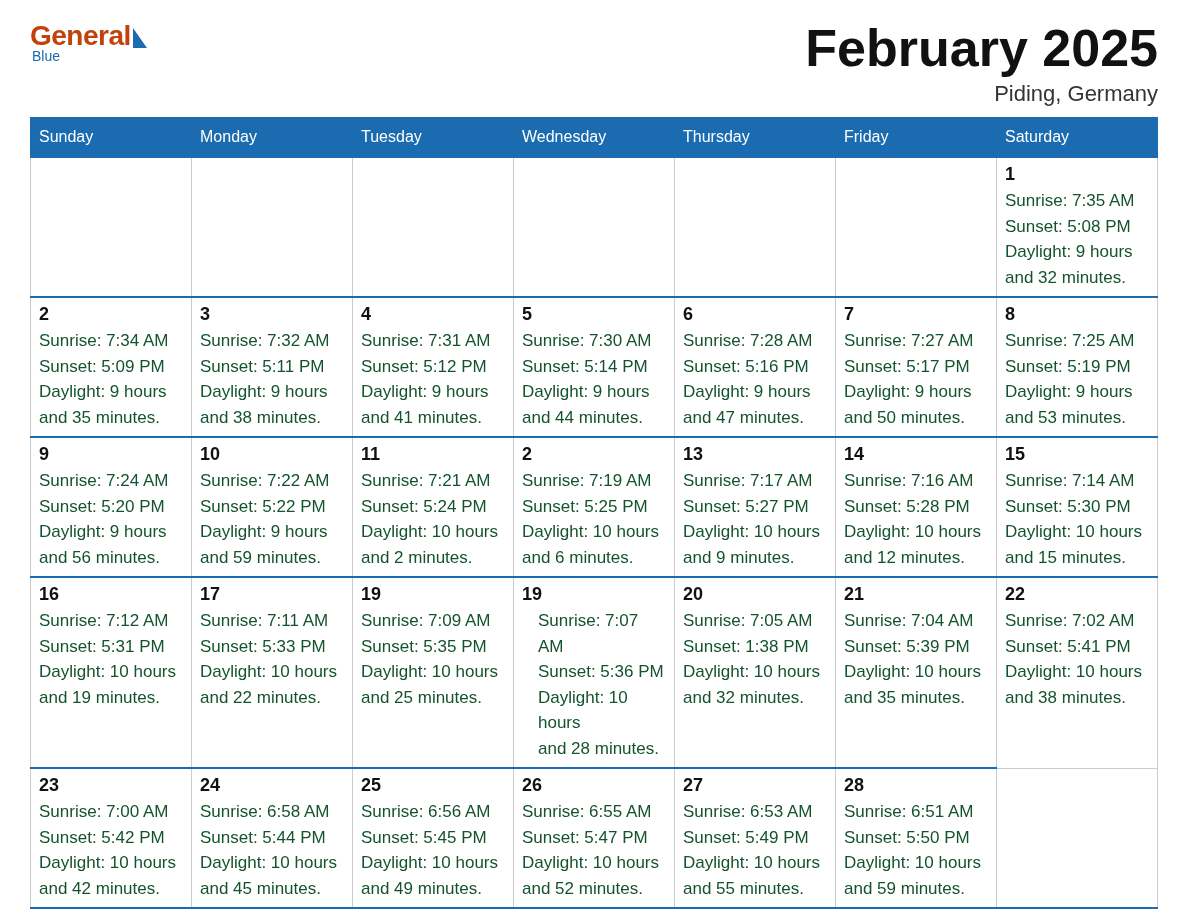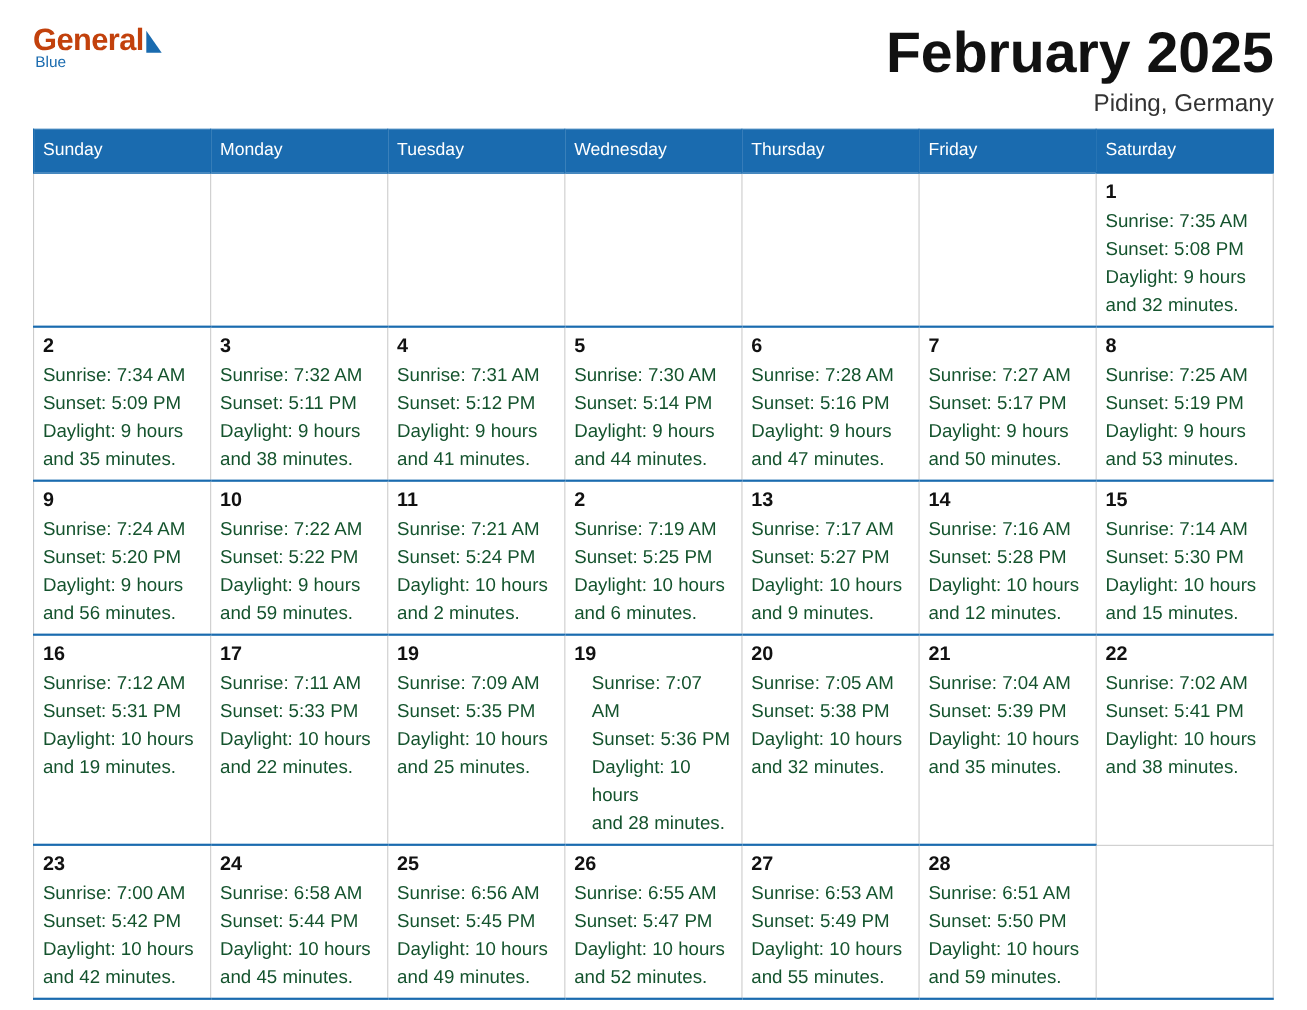--- a/index.html
+++ b/index.html
@@ -271,21 +271,21 @@
         <td>
           <span class="day-number">19</span>
           <div class="day-info" style="white-space: pre-line; margin-left: 16px;">Sunrise: 7:07 AM
 Sunset: 5:36 PM
 Daylight: 10 hours
 and 28 minutes.</div>
         </td>
         <td>
           <span class="day-number">20</span>
           <div class="day-info" style="white-space: pre-line;">Sunrise: 7:05 AM
-Sunset: 5:38 PM
+Sunset: 1:38 PM
 Daylight: 10 hours
 and 32 minutes.</div>
         </td>
         <td>
           <span class="day-number">21</span>
           <div class="day-info" style="white-space: pre-line;">Sunrise: 7:04 AM
 Sunset: 5:39 PM
 Daylight: 10 hours
 and 35 minutes.</div>
         </td>

